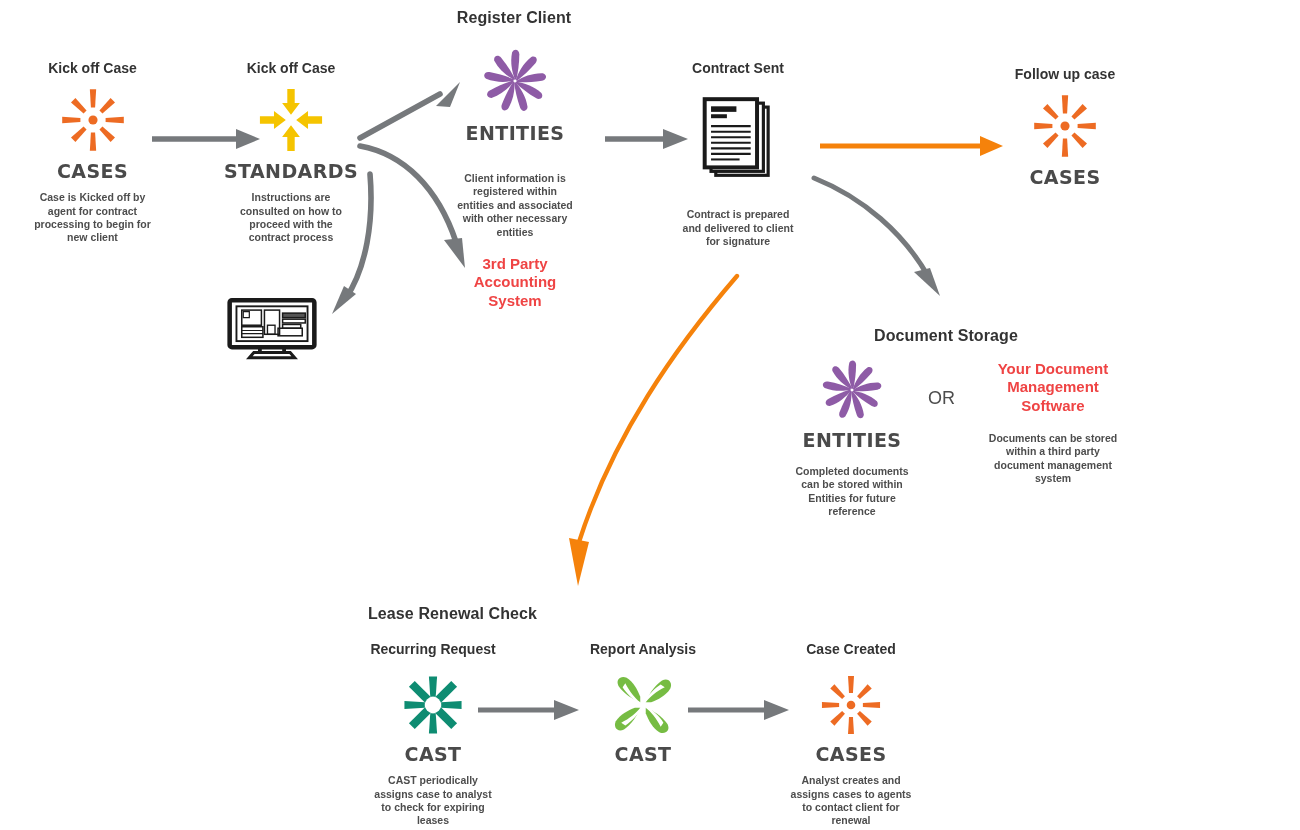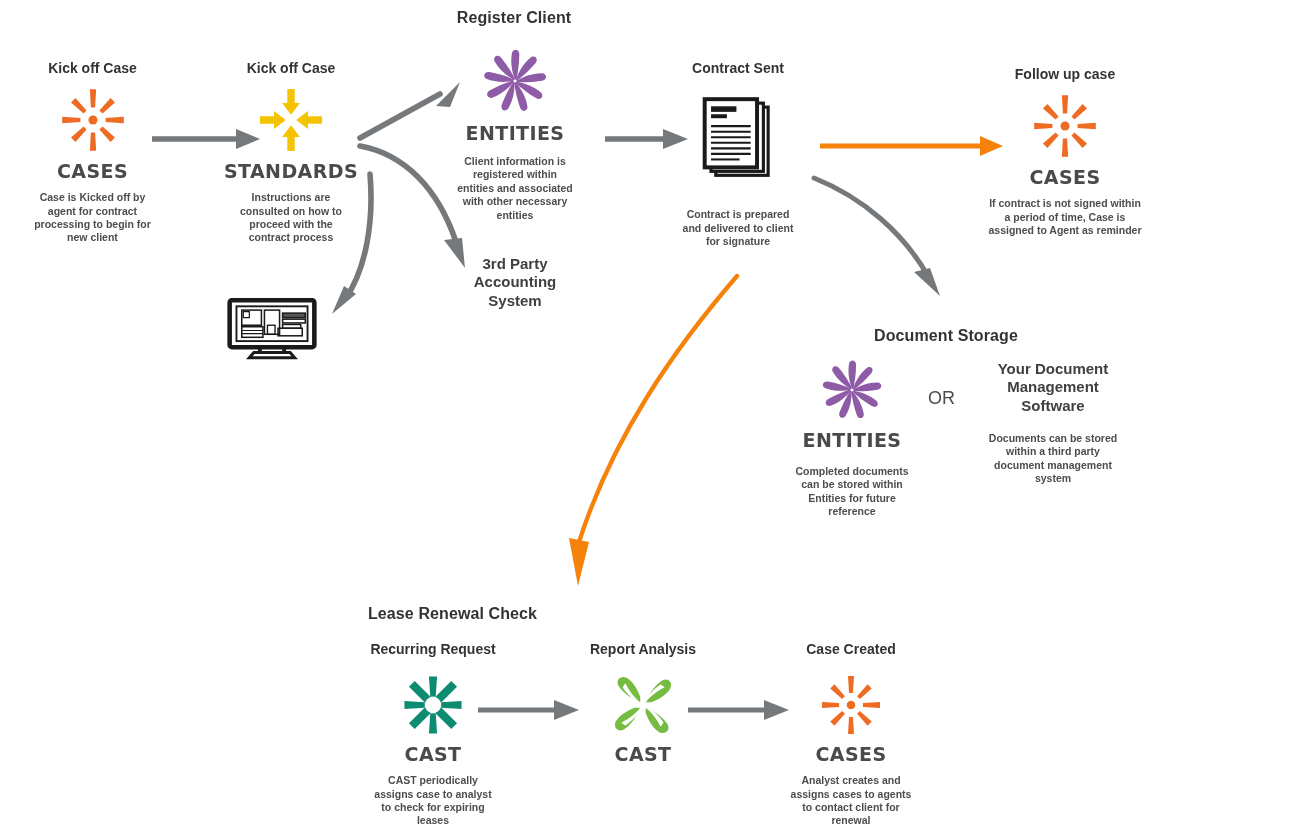--- a/index.html
+++ b/index.html
@@ -44,21 +44,21 @@
     font-family: "DejaVu Sans", sans-serif;
     font-size: 19px;
     font-weight: bold;
     color: #4a4a4a;
     letter-spacing: 0.4px;
     margin-top: 2px;
   }
   .plain-name {
     font-size: 15px;
     font-weight: bold;
-    color: #404040;
+    color: #ef4444;
     line-height: 1.22;
   }
   .desc {
     font-size: 10.5px;
     font-weight: bold;
     color: #4d4d4d;
     line-height: 1.28;
     margin-top: 9px;
   }
   .icon-wrap {
@@ -219,21 +219,21 @@
           <g transform="rotate(280 50 50)">
               <path d="M50 48 C46 38 43 24 46 10 C49 4 56 6 56 13 C56 26 54 38 52 48 Z"></path>
             </g>
           <g transform="rotate(320 50 50)">
               <path d="M50 48 C46 38 43 24 46 10 C49 4 56 6 56 13 C56 26 54 38 52 48 Z"></path>
             </g>
         </g>
       </svg>
     </div>
     <div class="prod-name">ENTITIES</div>
-    <div class="desc" style="padding:0 14px; margin-top:11px;">Client information is registered within entities and associated with other necessary entities</div>
+    <div class="desc" style="padding:0 14px; margin-top:28px;">Client information is registered within entities and associated with other necessary entities</div>
   </div>
 
   <div class="node" style="left:448px; top:255px; width:134px;">
     <div class="plain-name">3rd Party Accounting System</div>
   </div>
 
   <div class="node" style="left:212px; top:298px; width:120px;">
     <div class="icon-wrap" style="height:62px;">
       <svg class="iconsvg" width="92" height="62" viewBox="0 0 120 82">
         <g fill="none" stroke="#1a1a1a">
@@ -302,21 +302,20 @@
           <g transform="rotate(45 50 50)">
             <path d="M45.5 10 H54.5 L53 34 H47 Z"></path>
             <path d="M45.5 90 H54.5 L53 66 H47 Z"></path>
             <path d="M10 45.5 V54.5 L34 53 V47 Z"></path>
             <path d="M90 45.5 V54.5 L66 53 V47 Z"></path>
           </g>
         </g>
       </svg>
     </div>
     <div class="prod-name">CASES</div>
-    <div class="desc" style="padding:0 2px;">If contract is not signed within a period of time, Case is assigned to Agent as reminder</div>
   </div>
 
   <div class="sect-title" style="left:856px; top:327px; width:180px;">Document Storage</div>
 
   <div class="node" style="left:788px; top:353px; width:128px;">
     <div class="icon-wrap" style="height:74px;">
       <svg class="iconsvg" width="68" height="68" viewBox="0 0 100 100">
         <g fill="#8E5BA6">
           <g>
               <path d="M50 48 C46 38 43 24 46 10 C49 4 56 6 56 13 C56 26 54 38 52 48 Z"></path>

